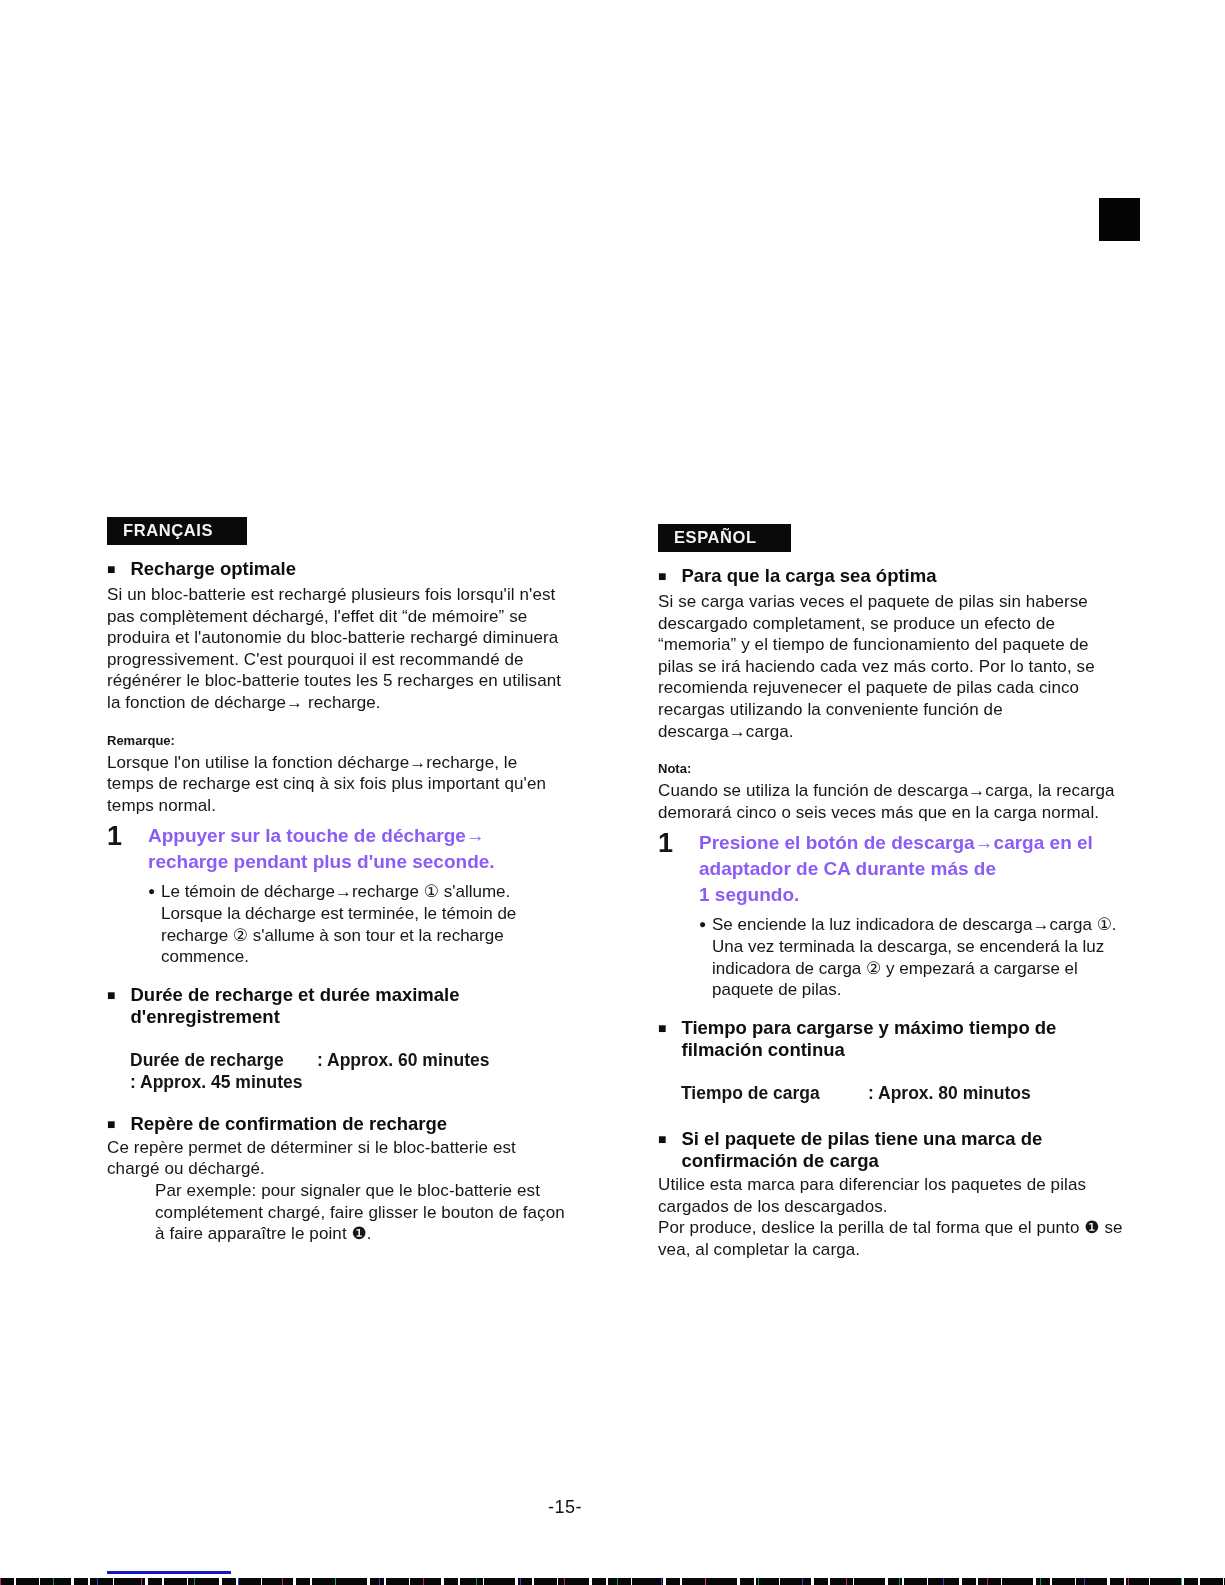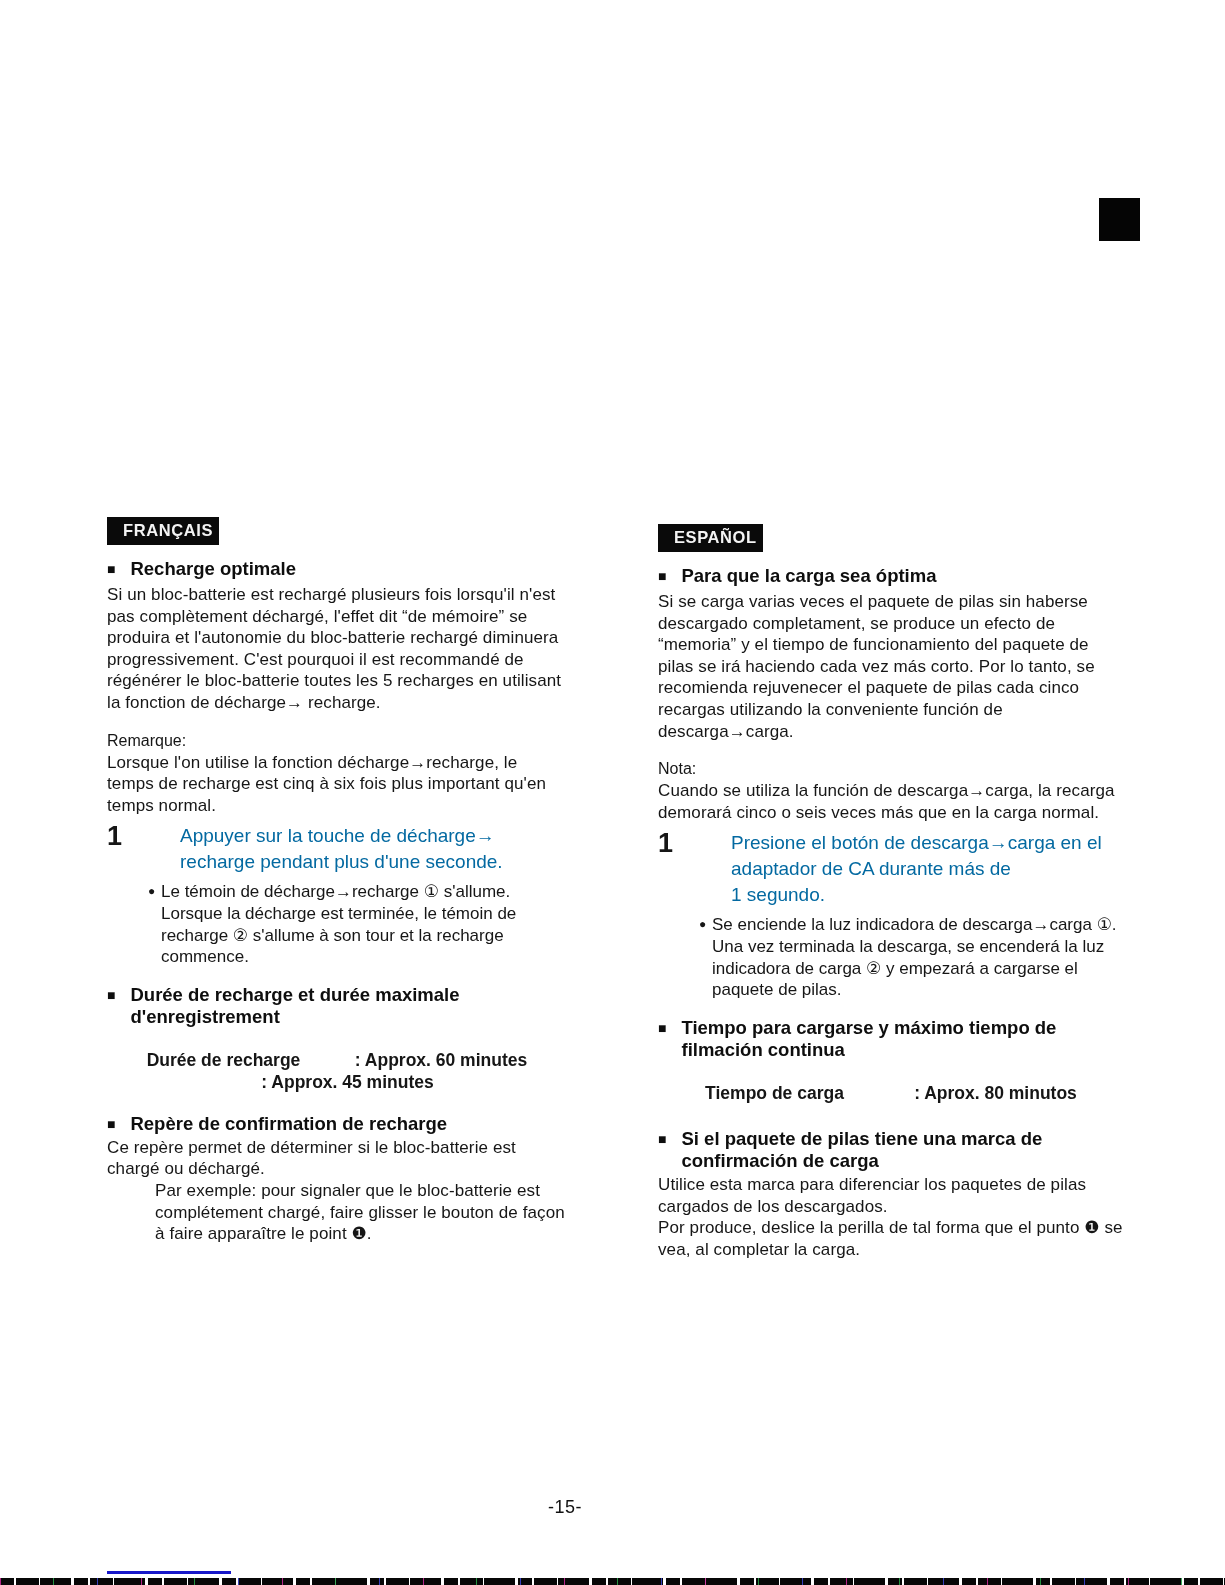--- a/index.html
+++ b/index.html
@@ -17,44 +17,44 @@
     background:#050505;
   }
   
   .col{position:absolute;}
   .col-fr{left:107px;top:517px;width:458px;}
   .col-es{left:658px;top:524px;width:465px;}
   .lang-banner{
     display:inline-block;
     background:#0a0a0a;color:#f4f4f4;
     font-size:16.5px;font-weight:bold;letter-spacing:.6px;
-    padding:4px 6px 5px 16px;
+    padding:4px 34px 5px 16px;
   }
   .sec-h{
     display:flex;gap:15px;
     font-weight:bold;font-size:18.5px;line-height:22px;
     margin:13px 0 0 0;color:#0e0e0e;
   }
   .sec-h .sq{font-size:14px;line-height:22px;flex:0 0 auto;}
   .body{
     font-size:17px;line-height:21.6px;margin:4px 0 0 0;
     letter-spacing:.1px;
   }
   .note-label{
-    font-size:16px;font-weight:normal;margin:16px 0 0 0;line-height:22px;
+    font-size:13px;font-weight:bold;margin:16px 0 0 0;line-height:22px;
   }
   .step{display:flex;margin-top:7px;}
   .step-no{
     flex:0 0 41px;font-size:27px;font-weight:bold;line-height:26px;
   }
   .step-text{flex:1;}
-  .step-head{font-weight:normal;font-size:19px;line-height:26px;color:#0369a1;margin-left:32px;}
+  .step-head{font-weight:bold;font-size:19px;line-height:26px;color:#8b5cf6;}
   .bullet{display:flex;margin-top:6px;font-size:17px;line-height:21.6px;}
   .bullet .dot{flex:0 0 13px;font-size:12px;line-height:21.6px;}
-  .spec{margin:21px 0 0 23px;font-weight:bold;font-size:17.5px;line-height:22.5px;text-align:center;}
+  .spec{margin:21px 0 0 23px;font-weight:bold;font-size:17.5px;line-height:22.5px;}
   .spec-row{display:flex;align-items:flex-end;}
   .spec-label{width:187px;flex:0 0 187px;}
   .spec-value{flex:1;}
   
   .page-number{
     position:absolute;left:0;top:1497px;width:1130px;text-align:center;
     font-size:18px;letter-spacing:.5px;color:#111;
   }
   .blue-mark{
     position:absolute;left:107px;top:1571px;width:124px;height:3px;

